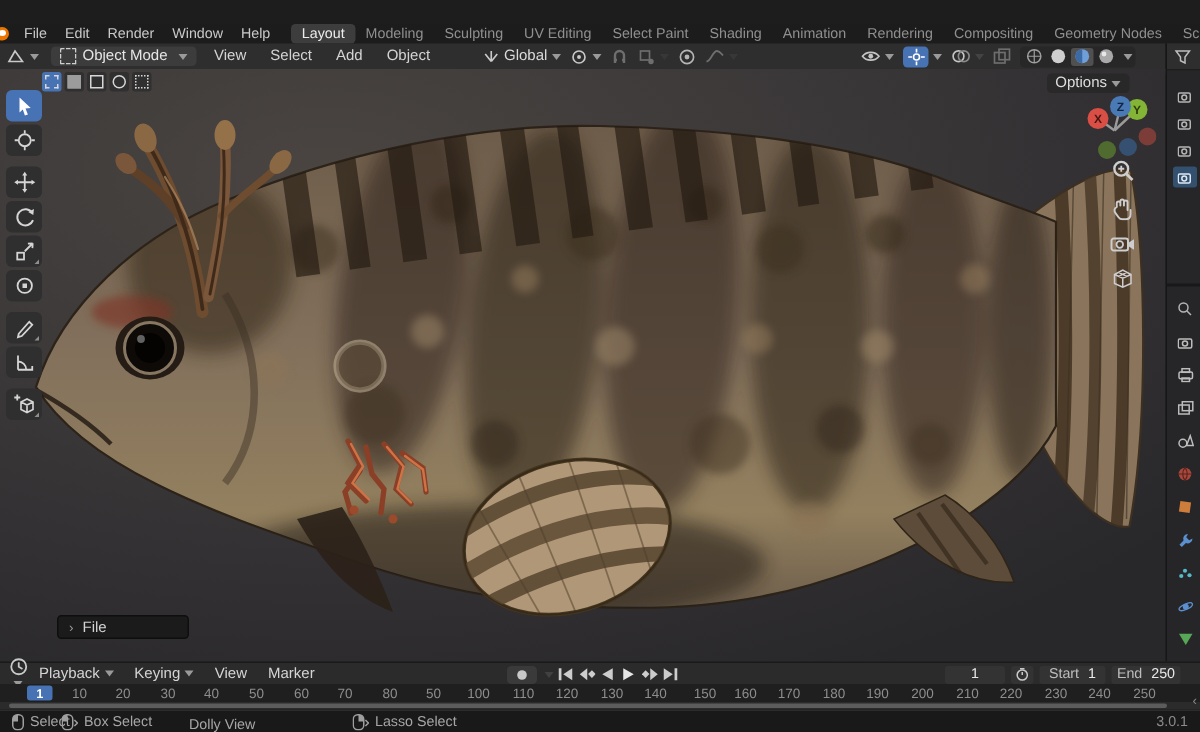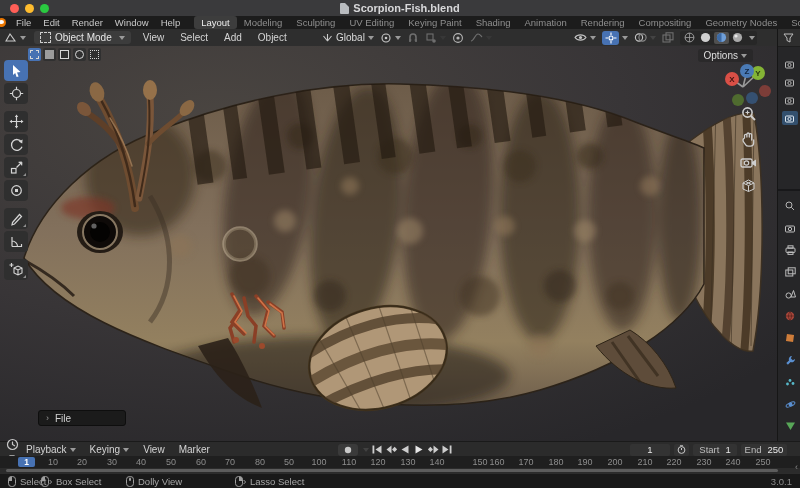--- a/index.html
+++ b/index.html
@@ -95,43 +95,34 @@
   .hint{position:absolute;top:0;height:15px;display:flex;align-items:center;gap:4px;}
   .version{position:absolute;right:8px;top:0;height:15px;display:flex;align-items:center;color:#8a8a8a;}
 
   svg{display:block;}
 </style>
 </head>
 <body>
 
 <div class="app">
 
-  <div class="abs titlebar">
-    <span class="tl-dot" style="left:10px;background:#ff5f57;"></span>
-    <span class="tl-dot" style="left:25px;background:#febc2e;"></span>
-    <span class="tl-dot" style="left:40px;background:#2ac840;"></span>
-    <div class="title-wrap">
-      <span class="doc-icon"></span>
-      <span class="win-title">Scorpion-Fish.blend</span>
-    </div>
-  </div>
 
   <div class="abs topbar">
     <span class="blogo"></span>
     <span class="menu">File</span>
     <span class="menu">Edit</span>
     <span class="menu">Render</span>
     <span class="menu">Window</span>
     <span class="menu">Help</span>
     <div class="tabs">
       <span class="tab active">Layout</span>
       <span class="tab">Modeling</span>
       <span class="tab">Sculpting</span>
       <span class="tab">UV Editing</span>
-      <span class="tab">Keying Paint</span>
+      <span class="tab">Select Paint</span>
       <span class="tab">Shading</span>
       <span class="tab">Animation</span>
       <span class="tab">Rendering</span>
       <span class="tab">Compositing</span>
       <span class="tab">Geometry Nodes</span>
       <span class="tab">Scripting</span>
     </div>
     <div class="widget">
       
       
@@ -717,21 +708,21 @@
     <span class="tick" style="left:171px">50</span>
     <span class="tick" style="left:201px">60</span>
     <span class="tick" style="left:230px">70</span>
     <span class="tick" style="left:260px">80</span>
     <span class="tick" style="left:289px">50</span>
     <span class="tick" style="left:319px">100</span>
     <span class="tick" style="left:349px">110</span>
     <span class="tick" style="left:378px">120</span>
     <span class="tick" style="left:408px">130</span>
     <span class="tick" style="left:437px">140</span>
-    <span class="tick" style="left:480px">150</span>
+    <span class="tick" style="left:470px">150</span>
     <span class="tick" style="left:497px">160</span>
     <span class="tick" style="left:526px">170</span>
     <span class="tick" style="left:556px">180</span>
     <span class="tick" style="left:585px">190</span>
     <span class="tick" style="left:615px">200</span>
     <span class="tick" style="left:645px">210</span>
     <span class="tick" style="left:674px">220</span>
     <span class="tick" style="left:704px">230</span>
     <span class="tick" style="left:733px">240</span>
     <span class="tick" style="left:763px">250</span>
@@ -752,21 +743,21 @@
       <span>Select</span>
     </span>
     <span class="hint" style="left:41px;">
       <svg width="11" height="11" viewBox="0 0 11 11">
           <rect x="0.5" y="0.5" width="7" height="10" rx="3" fill="none" stroke="#9f9f9f"></rect>
           <path d="M0.5 3.5 A3 3 0 0 1 4 0.5 V5 H0.5 Z" fill="#9f9f9f"></path>
           <path d="M8.6 4 L10.6 6 L8.6 8" fill="none" stroke="#9f9f9f"></path>
         </svg>
       <span>Box Select</span>
     </span>
-    <span class="hint" style="left:126px;">
+    <span class="hint" style="left:126px;flex-direction:column;">
       <svg width="8" height="11" viewBox="0 0 8 11">
           <rect x="0.5" y="0.5" width="7" height="10" rx="3" fill="none" stroke="#9f9f9f"></rect>
           <rect x="3" y="1.5" width="2" height="3.5" rx="1" fill="#9f9f9f"></rect>
         </svg>
       <span>Dolly View</span>
     </span>
     <span class="hint" style="left:235px;">
       <svg width="11" height="11" viewBox="0 0 11 11">
           <rect x="0.5" y="0.5" width="7" height="10" rx="3" fill="none" stroke="#9f9f9f"></rect>
           <path d="M7.5 3.5 A3 3 0 0 0 4 0.5 V5 H7.5 Z" fill="#9f9f9f"></path>

